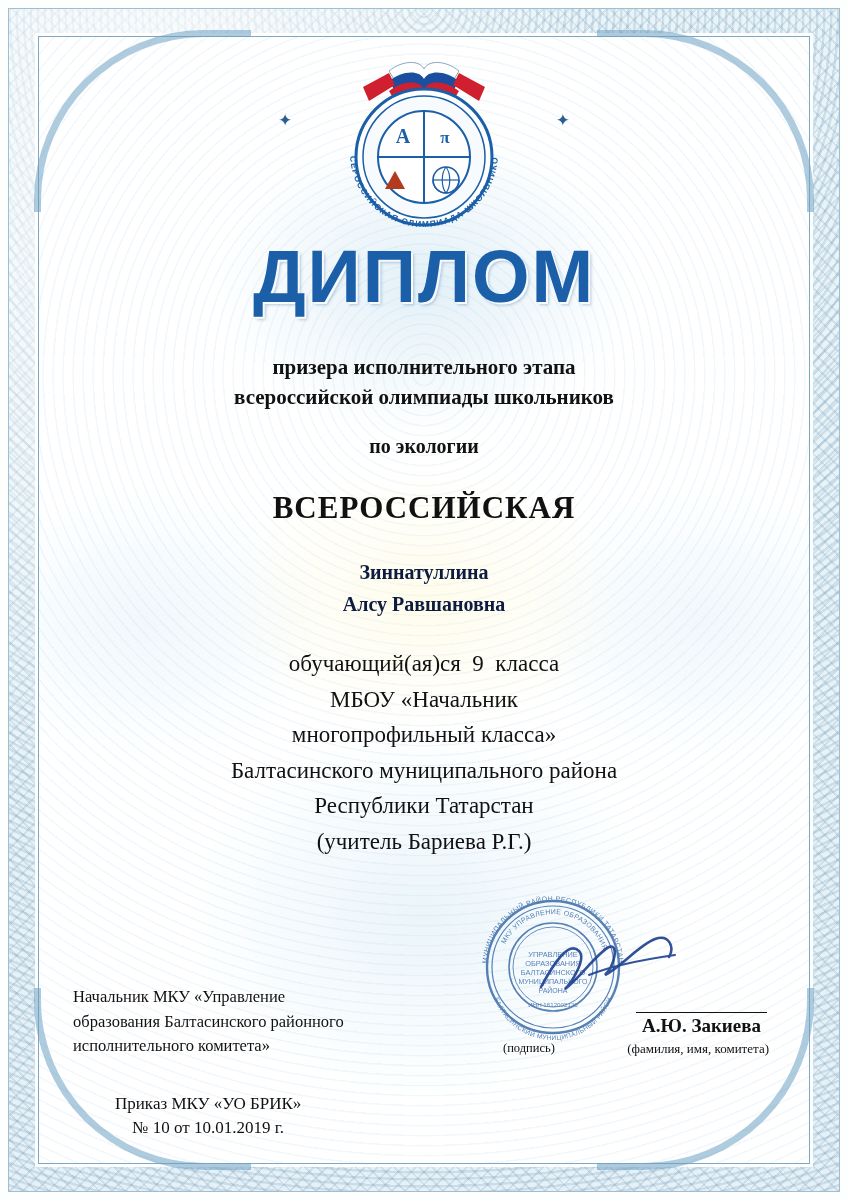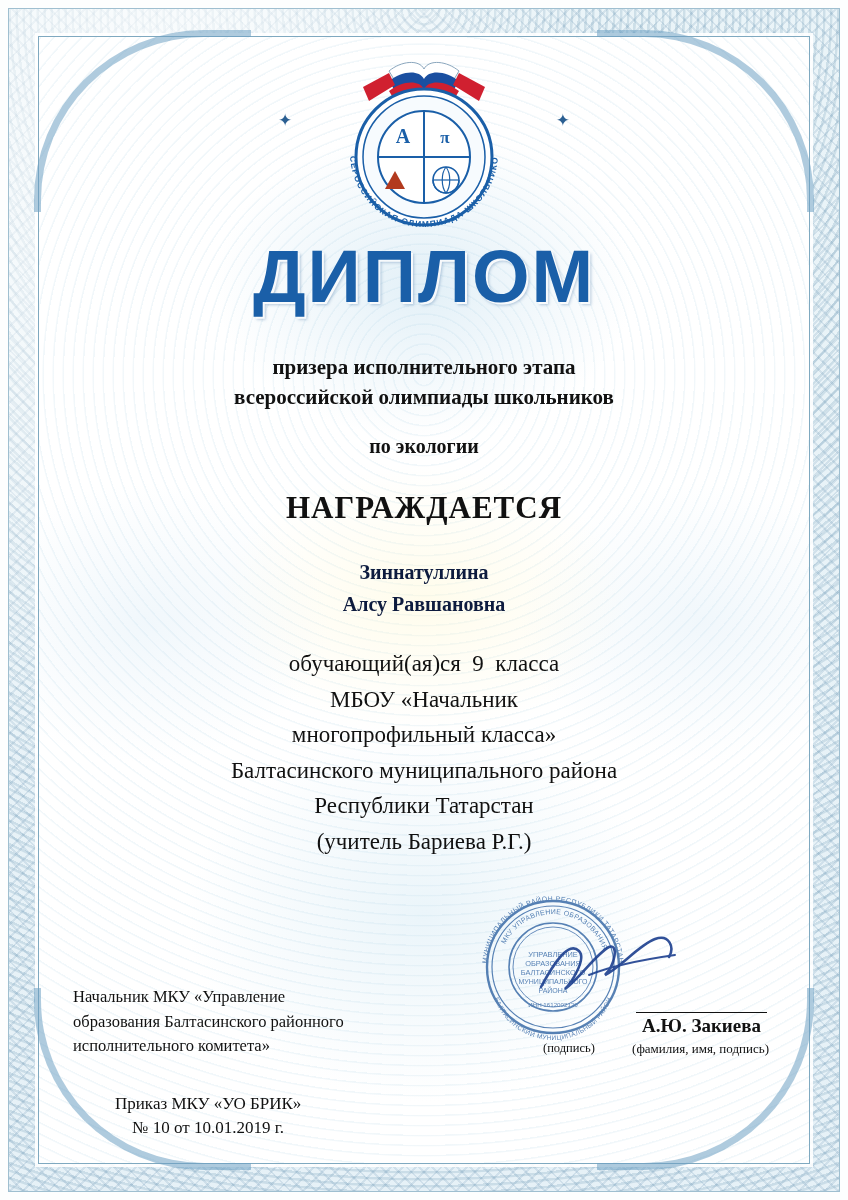--- a/index.html
+++ b/index.html
@@ -180,21 +180,20 @@
     font-size: 13px;
     color: #111;
   }
   .sign-hint {
     position: absolute;
     left: 430px;
     bottom: 3px;
     font-family: "Liberation Serif", serif;
     font-size: 12.5px;
     color: #111;
-    margin-left: 40px;
   }
 
   
   .stamp {
     position: absolute;
     left: 396px;
     bottom: 8px;
     width: 168px;
     height: 168px;
     opacity: 0.78;
@@ -276,21 +275,21 @@
 
     <div class="title">ДИПЛОМ</div>
 
     <div class="subtitle">
       <div>призера исполнительного этапа</div>
       <div>всероссийской олимпиады школьников</div>
     </div>
 
     <div class="discipline">по экологии</div>
 
-    <div class="awarded">НАГРАЖДАЕТСЯ</div>
+    <div class="awarded">ВСЕРОССИЙСКАЯ</div>
 
     <div class="recipient">
       <div>Зиннатуллина</div>
       <div>Алсу Равшановна</div>
     </div>
 
     <div class="details">
       <div>обучающий(ая)ся  9  класса</div>
       <div>МБОУ «Начальник</div>
       <div>многопрофильный класса»</div>
@@ -334,21 +333,21 @@
         <text x="84" y="124" text-anchor="middle" font-family="Liberation Sans, sans-serif" font-size="6.2" fill="#2a5fa0">ИНН 1612002120</text>
       </svg>
 
       <svg class="signature-scribble" viewBox="0 0 150 70">
         <path d="M6,56 C20,30 34,10 44,20 C52,28 36,52 30,58 C44,48 62,22 74,16 C84,12 80,34 70,44 C86,36 104,14 120,8 C134,3 140,16 134,26" fill="none" stroke="#1c3f8f" stroke-width="2.6" stroke-linecap="round"></path>
         <path d="M54,44 C74,36 98,30 140,24" fill="none" stroke="#1c3f8f" stroke-width="2" stroke-linecap="round"></path>
       </svg>
 
       <div class="sign-hint">(подпись)</div>
       <div class="sign-name">А.Ю. Закиева</div>
-      <div class="sign-caption">(фамилия, имя, подпись)</div>
+      <div class="sign-caption">(фамилия, имя, комитета)</div>
     </div>
 
     <div class="order-block">
       <div>Приказ МКУ «УО БРИК»</div>
       <div>№ 10  от  10.01.2019 г.</div>
     </div>
 
   </div>
 </div>
 

